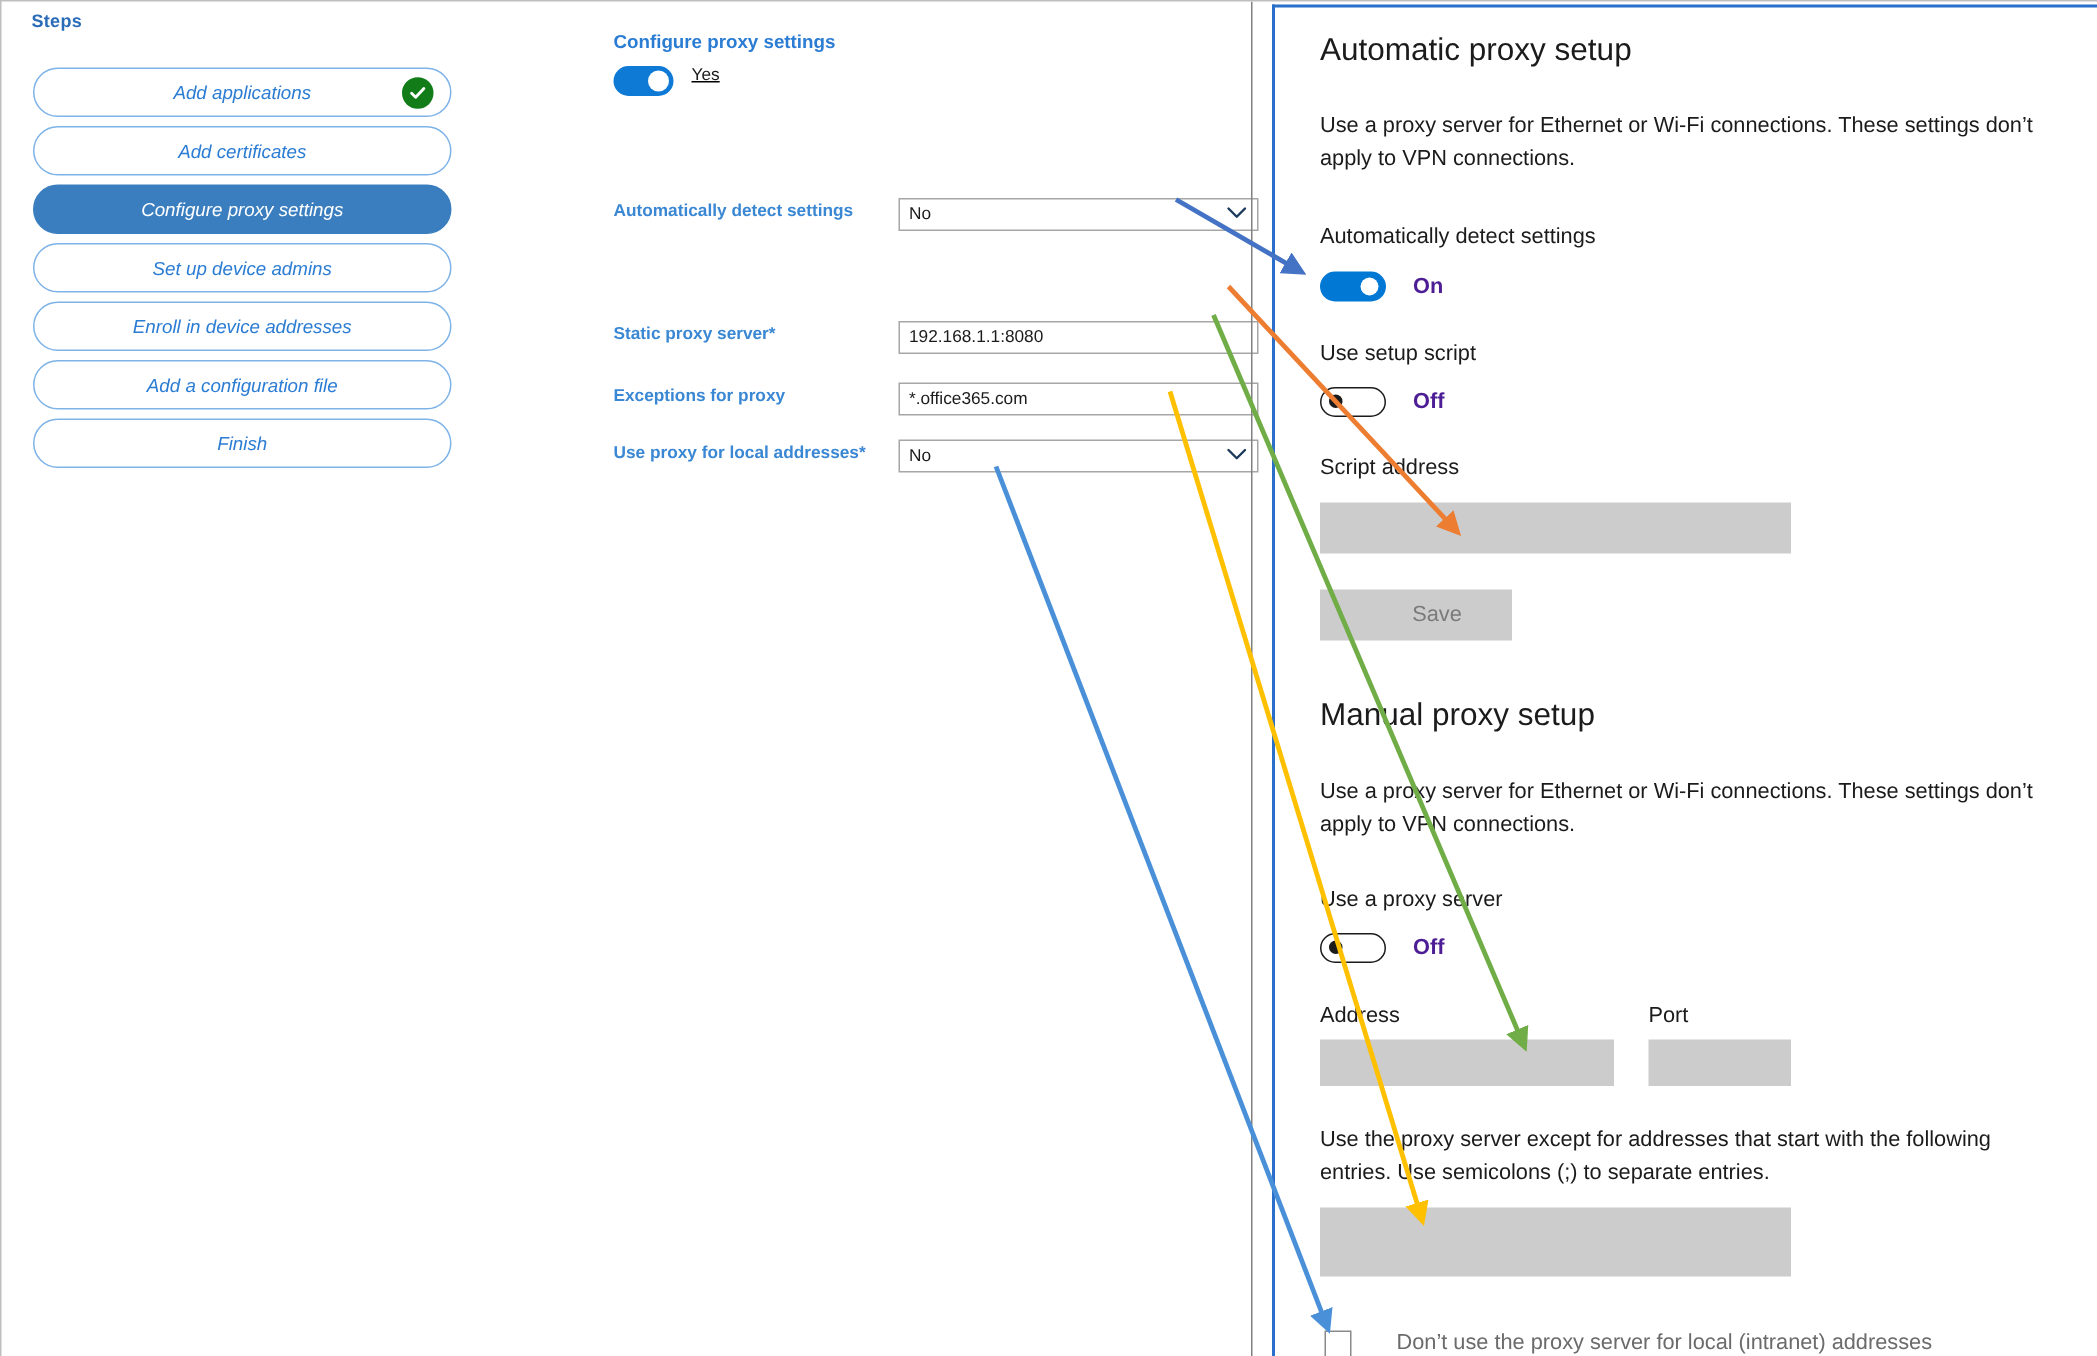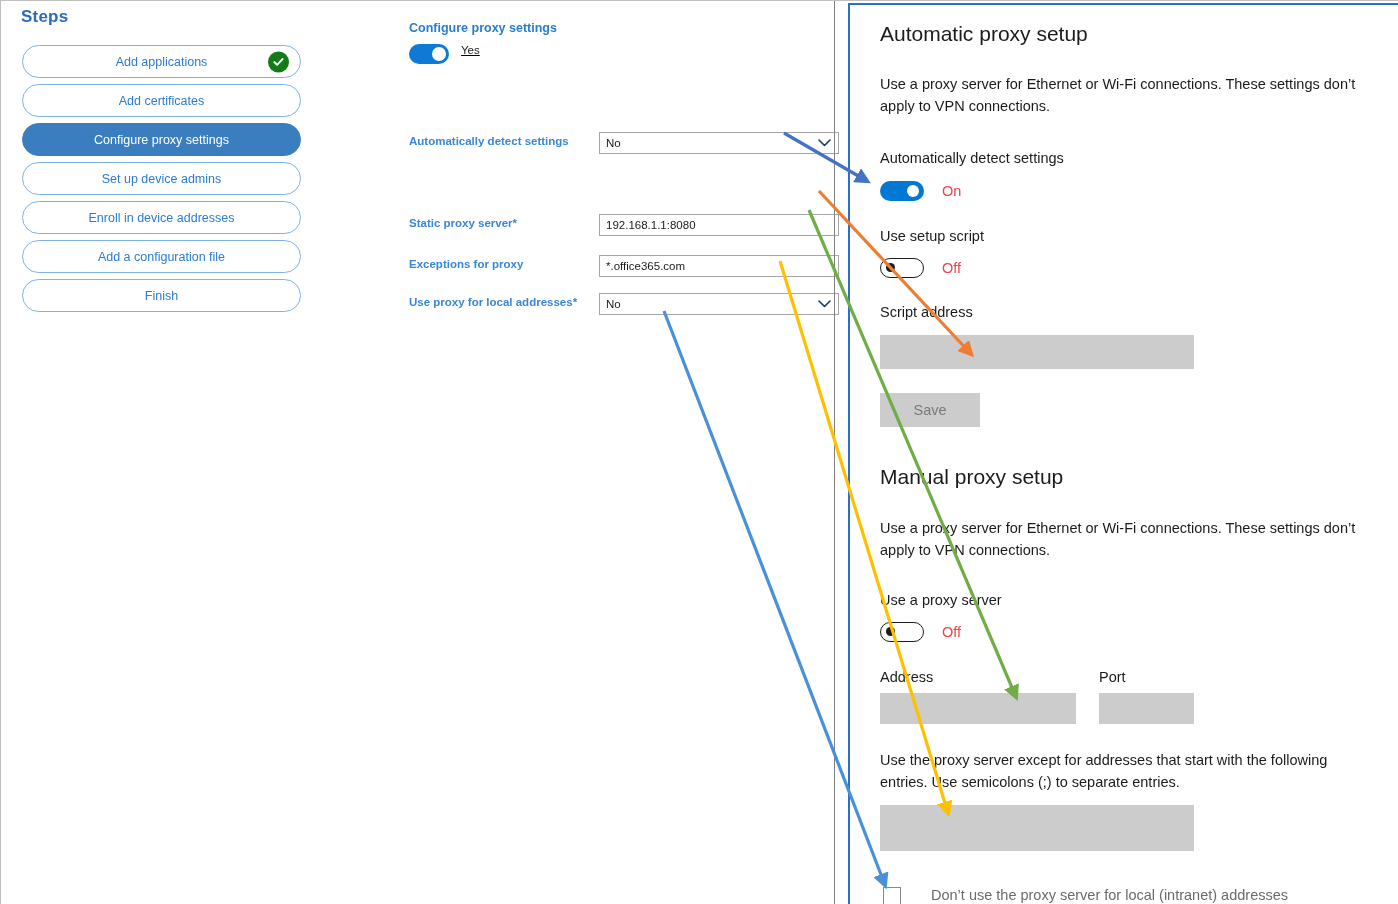--- a/index.html
+++ b/index.html
@@ -27,21 +27,21 @@
     position: absolute;
     left: 0px;
     top: 0px;
     width: 330px;
     height: 904px;
   }
   #steps-title {
     position: absolute;
     left: 20px;
     top: 6px;
-    font-size: 17px;
+    font-size: 12px;
     font-weight: bold;
     color: #2b6cb8;
     letter-spacing: .2px;
   }
   #steps-list {
     position: absolute;
     left: 21px;
     top: 44px;
     width: 279px;
   }
@@ -53,20 +53,21 @@
     border: 1px solid #7eb3e8;
     border-radius: 17px;
     background: #ffffff;
     color: #2b7cd3;
     font-size: 12.5px;
     display: flex;
     align-items: center;
     justify-content: center;
     cursor: pointer;
     user-select: none;
+    font-style: italic;
   }
   .step-btn.active {
     background: #3a7ebf;
     border-color: #3a7ebf;
     color: #ffffff;
   }
   .step-check {
     position: absolute;
     right: 11px;
     top: 50%;
@@ -261,34 +262,35 @@
   }
   .wt-off .knob {
     position: absolute;
     width: 9px;
     height: 9px;
     border-radius: 50%;
     background: #1b1b1b;
     top: 4px;
     left: 5px;
   }
-  .wt-label { font-size: 14.5px; color: #ef4444; }
+  .wt-label { font-size: 14.5px; color: #4c1d95; font-weight: bold; }
   .gray-box {
     position: absolute;
     background: #cccccc;
   }
   .save-btn {
     position: absolute;
     background: #cccccc;
     display: flex;
     align-items: center;
     justify-content: center;
     font-size: 14.5px;
     color: #7a7a7a;
     cursor: default;
+    padding-left: 28px;
   }
   .chk-box {
     position: absolute;
     width: 18px;
     height: 18px;
     box-sizing: border-box;
     border: 1.6px solid #8a8a8a;
     background: #ffffff;
     cursor: pointer;
   }

